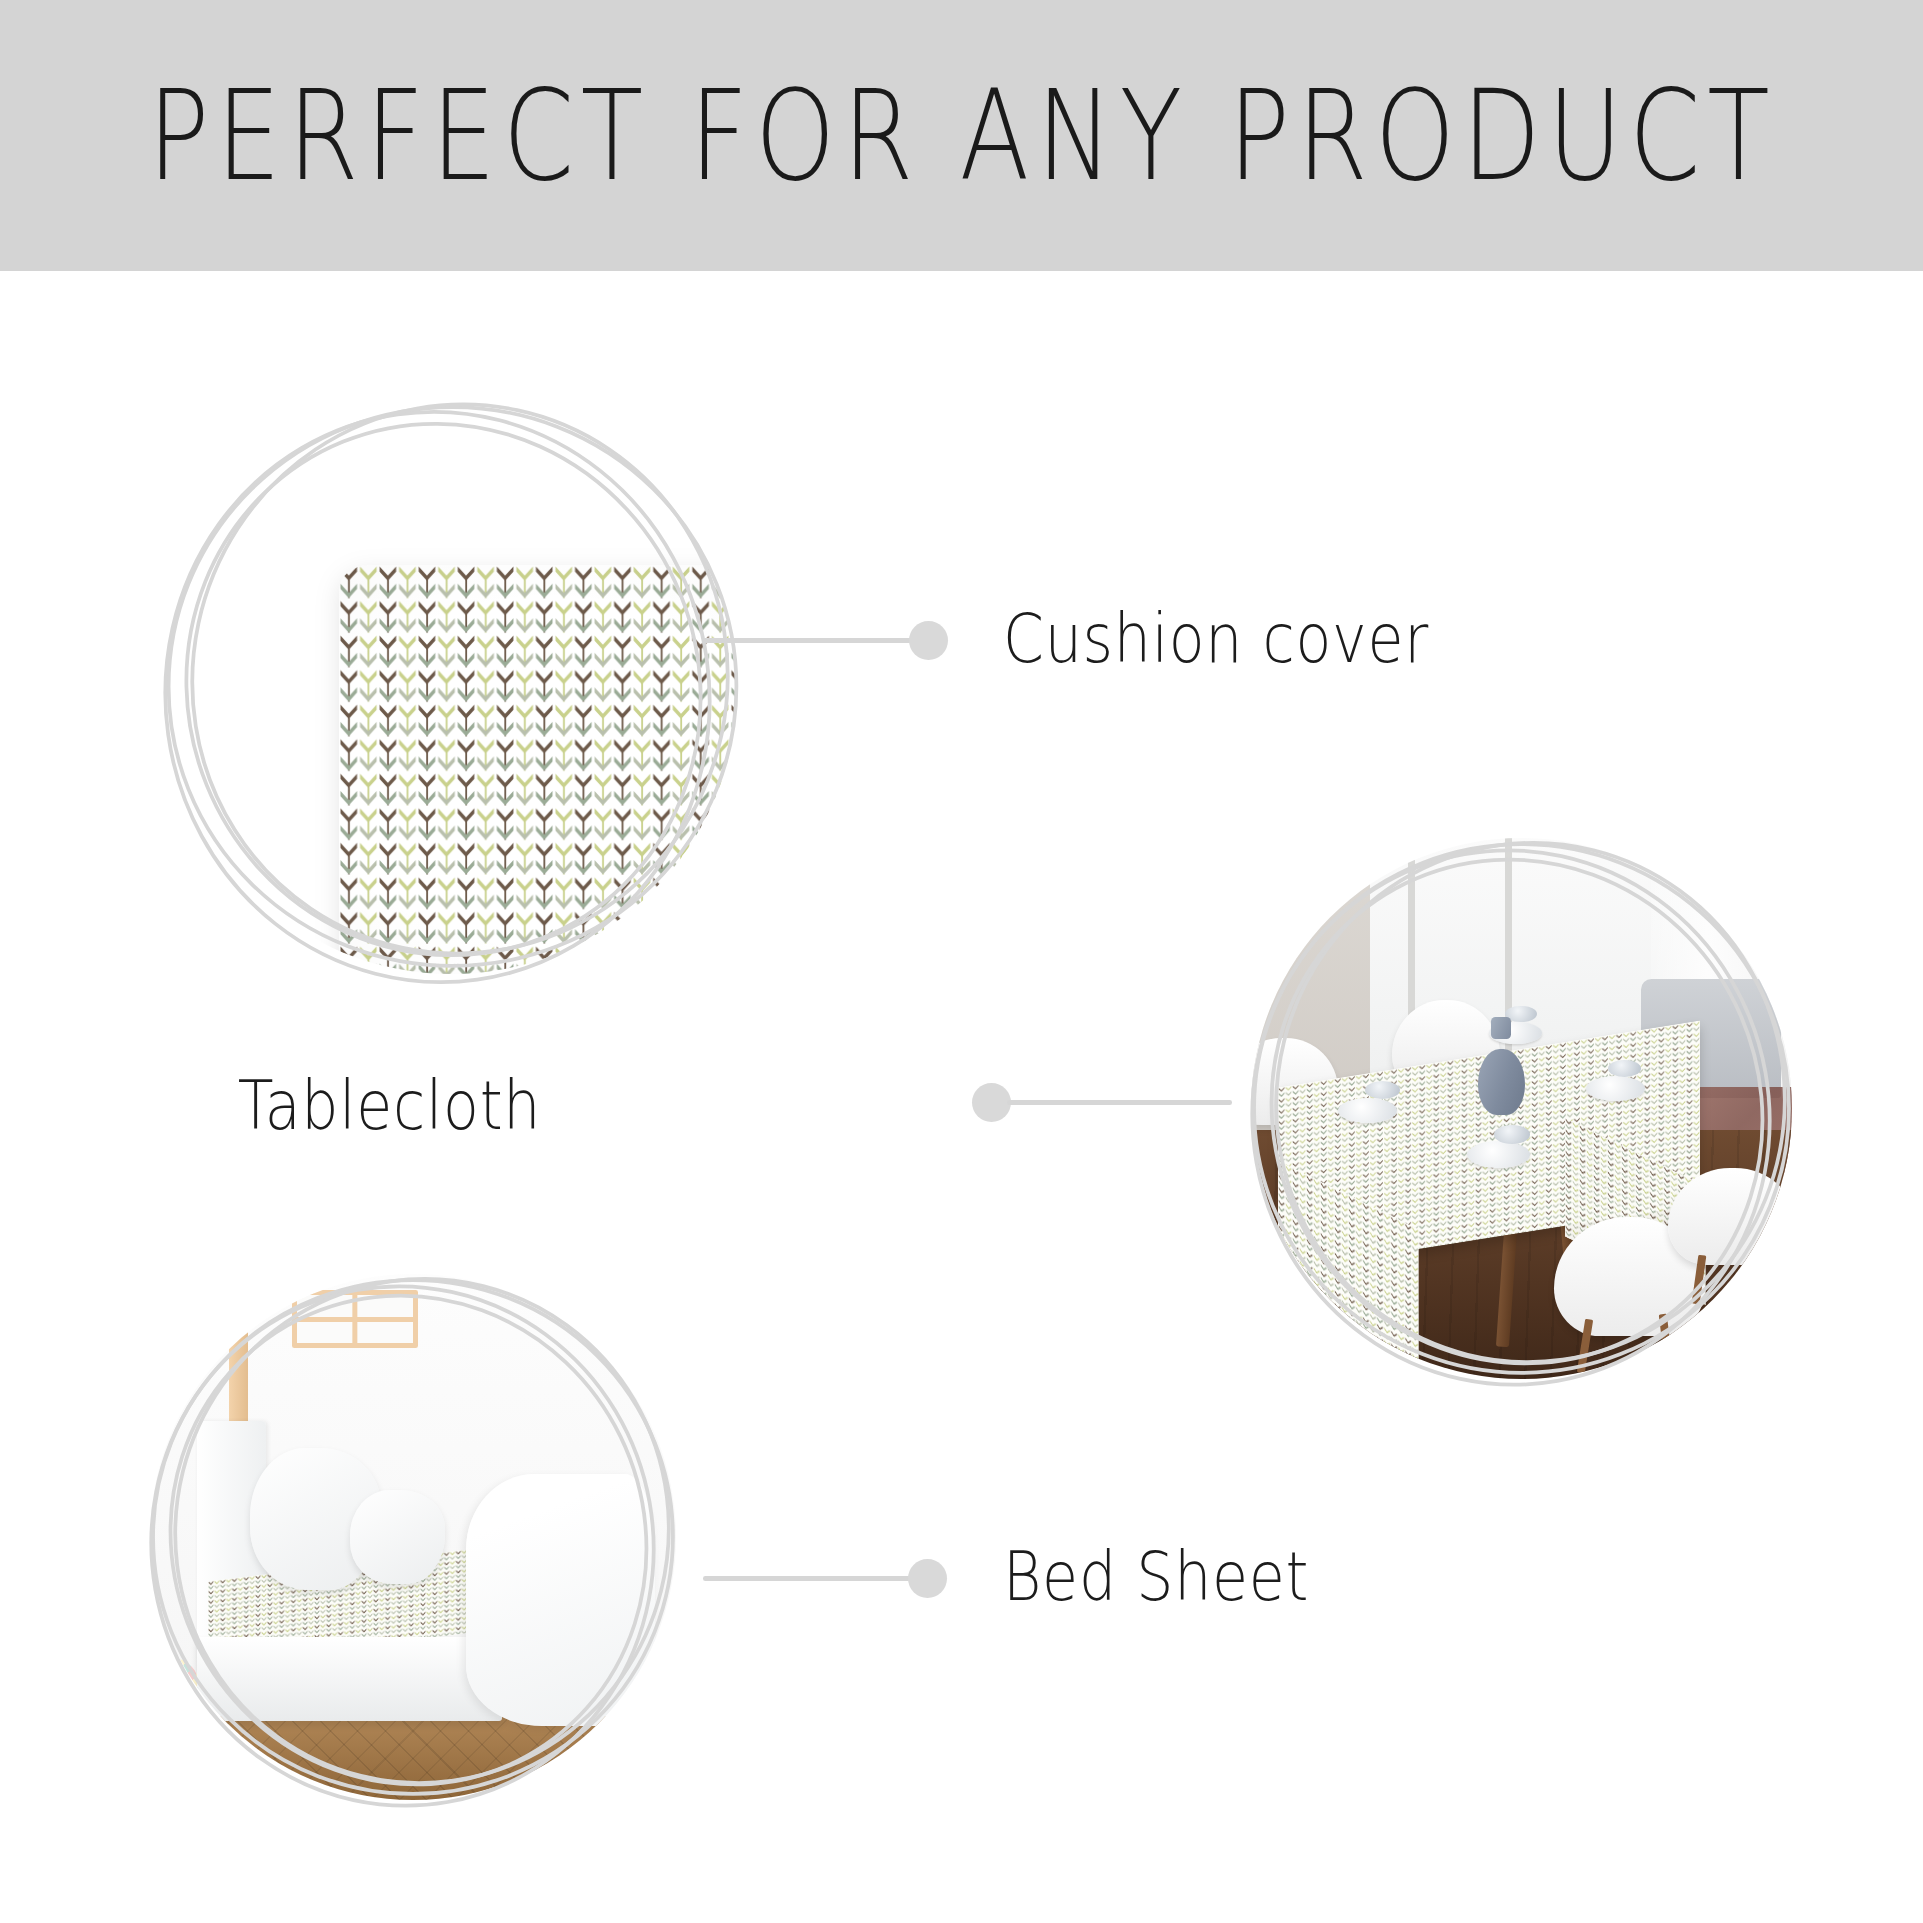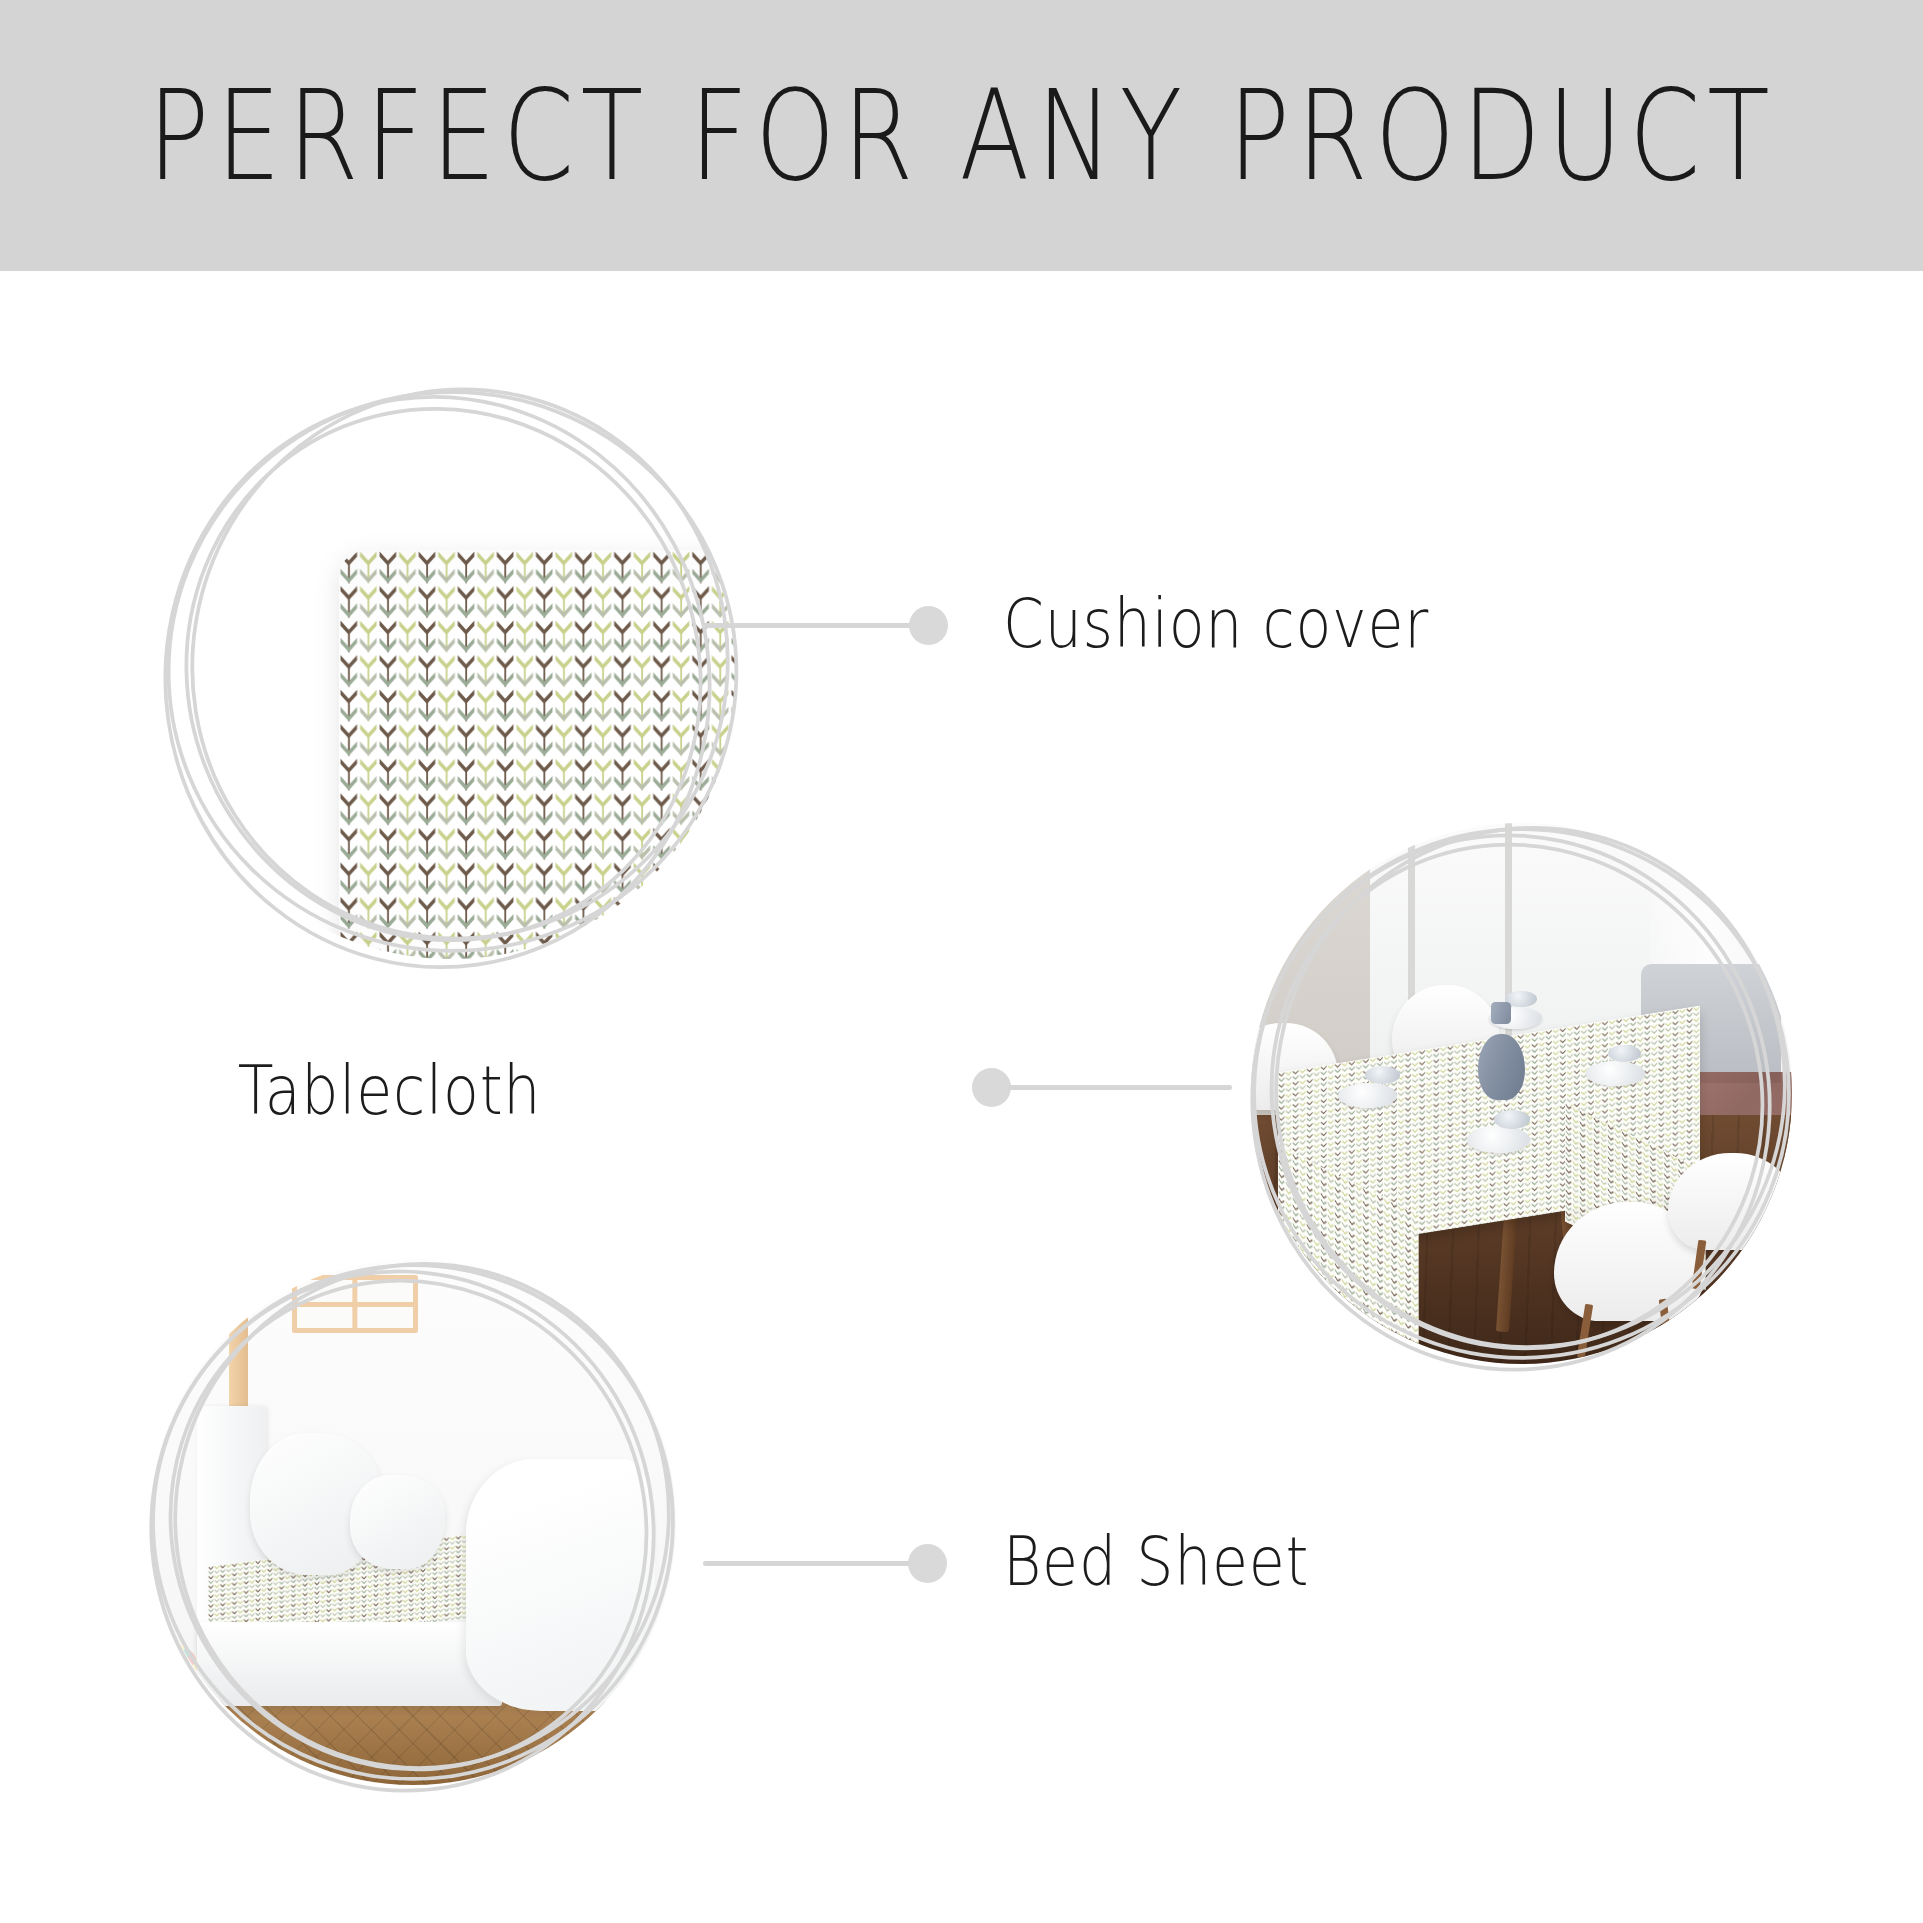--- a/index.html
+++ b/index.html
@@ -21,21 +21,21 @@
     font-weight:300;
     letter-spacing:7.5px;
     color:#1a1a1a;
     font-family:"DejaVu Sans", sans-serif;
     transform:scaleX(0.92) scaleY(1.12);
     white-space:nowrap;
     line-height:1;
   }
 
   
-  .stage{ position:absolute; left:0; top:256px; width:1796px; height:1653px; }
+  .stage{ position:absolute; left:0; top:271px; width:1796px; height:1653px; }
 
   
   .sketch-frame{ position:absolute; }
   .sketch-frame svg{ position:absolute; left:0; top:0; overflow:visible; }
 
   .photo-clip{
     position:absolute; border-radius:50%; overflow:hidden;
     background:#fff;
   }
 

